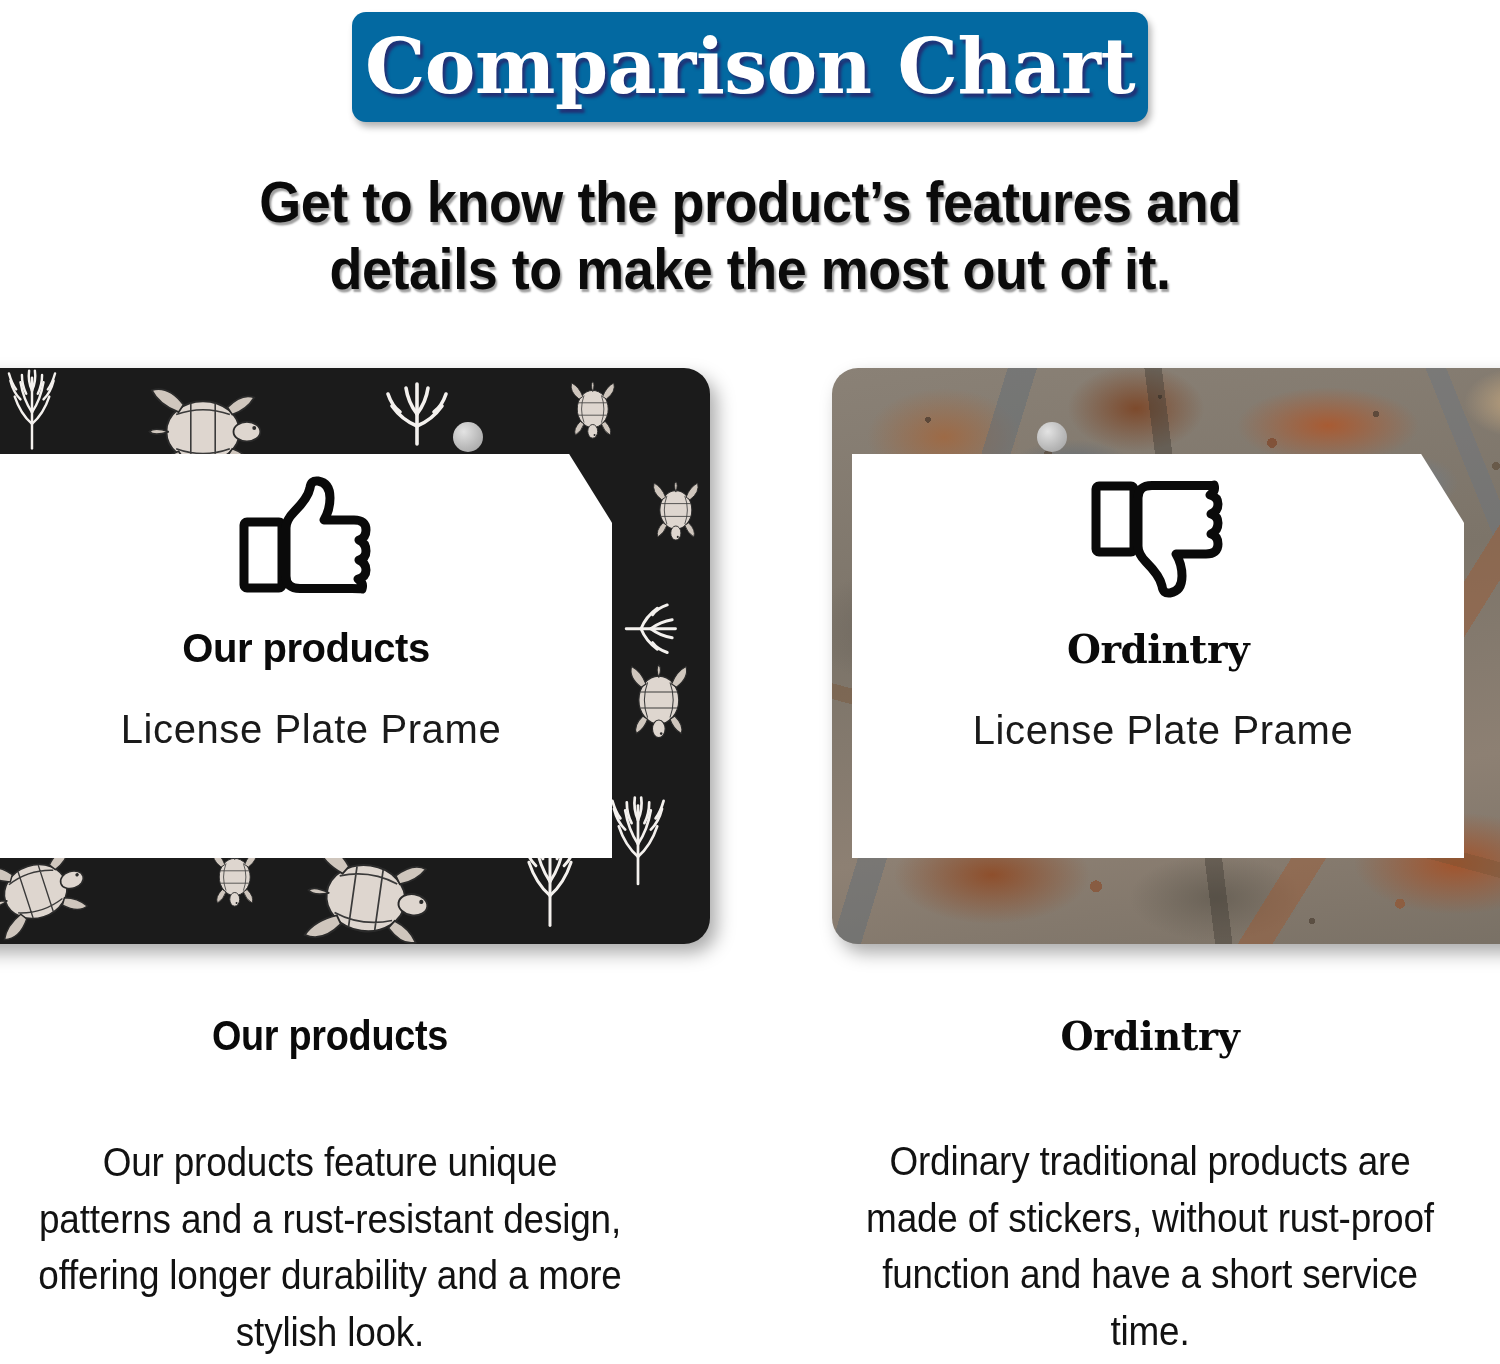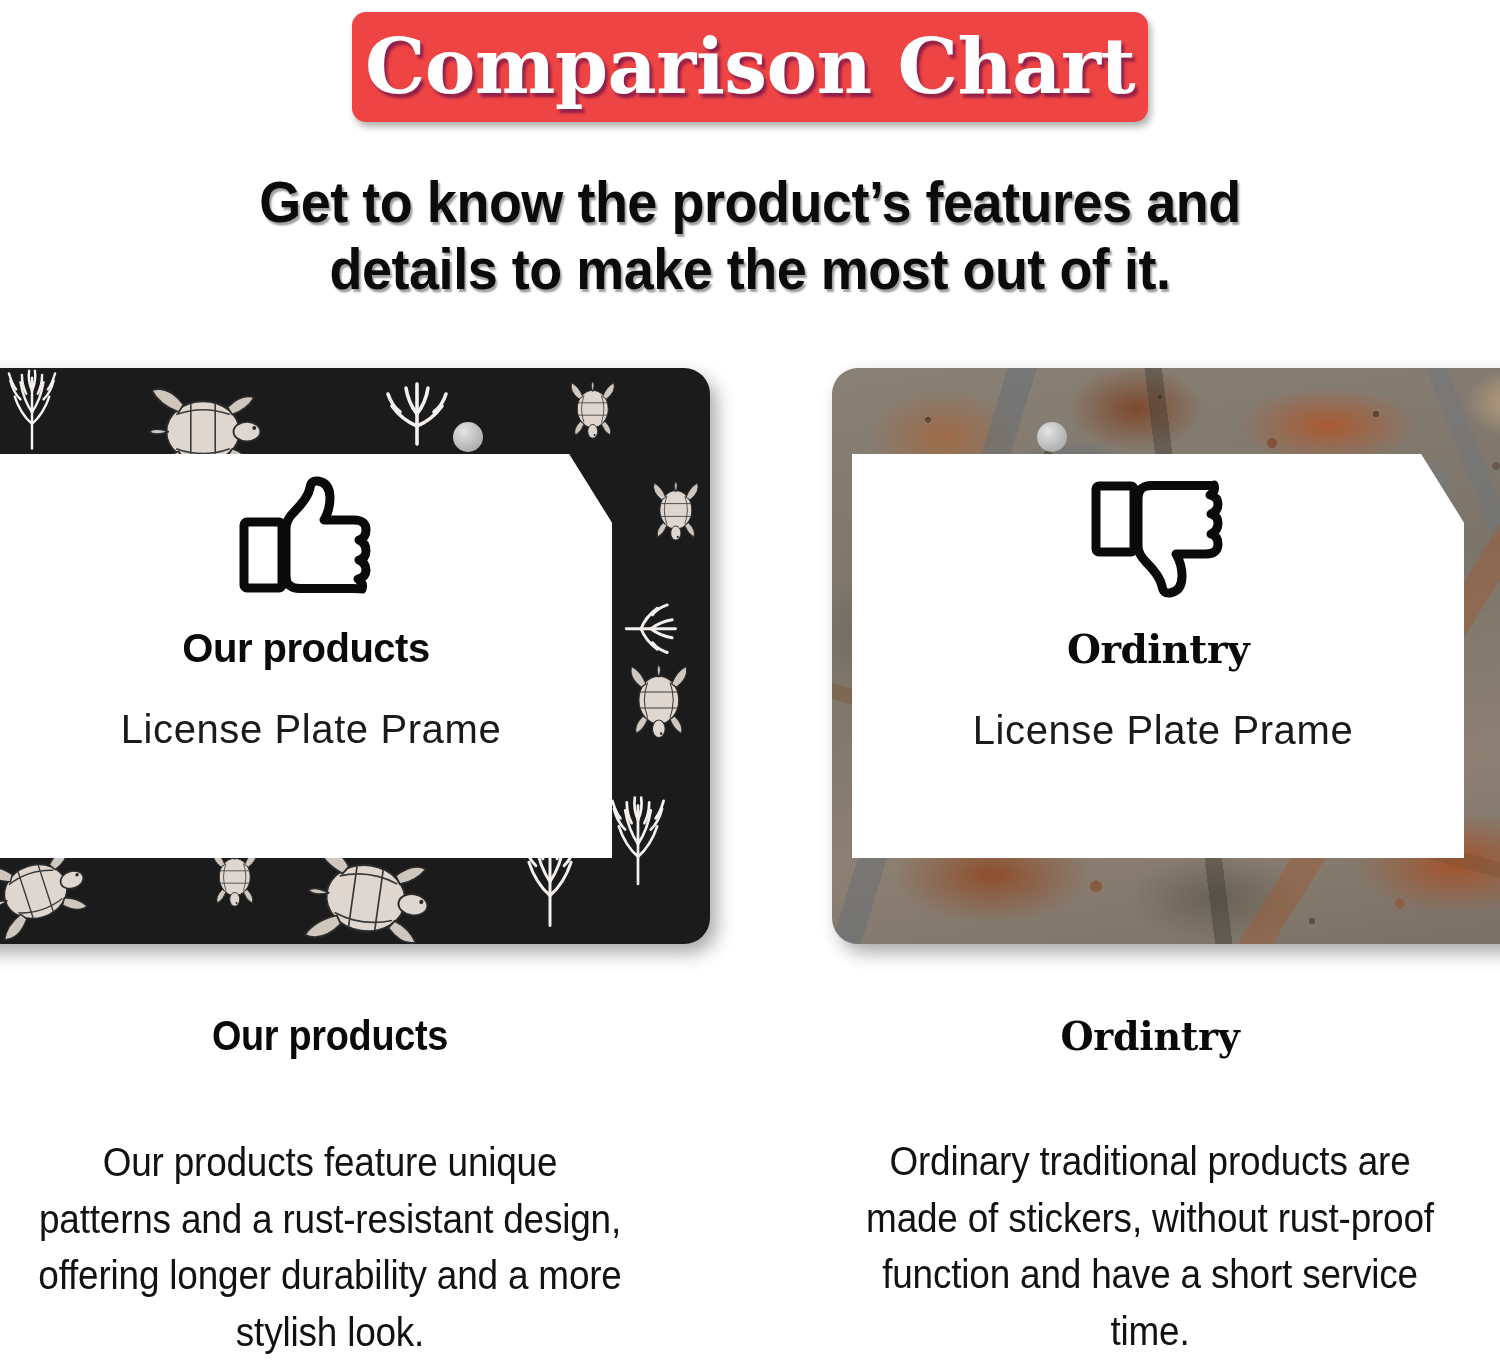--- a/index.html
+++ b/index.html
@@ -16,21 +16,21 @@
     -webkit-font-smoothing: antialiased;
   }
 
   
   #title-banner {
     position: absolute;
     left: 352px;
     top: 12px;
     width: 796px;
     height: 110px;
-    background: #ef4444;
+    background: #0369a1;
     border-radius: 14px;
     box-shadow: 3px 5px 7px rgba(0,0,0,0.30);
     display: flex;
     align-items: center;
     justify-content: center;
   }
   #title-banner .title-text {
     font-family: "DejaVu Serif", "Liberation Serif", serif;
     font-weight: bold;
     font-size: 76px;

